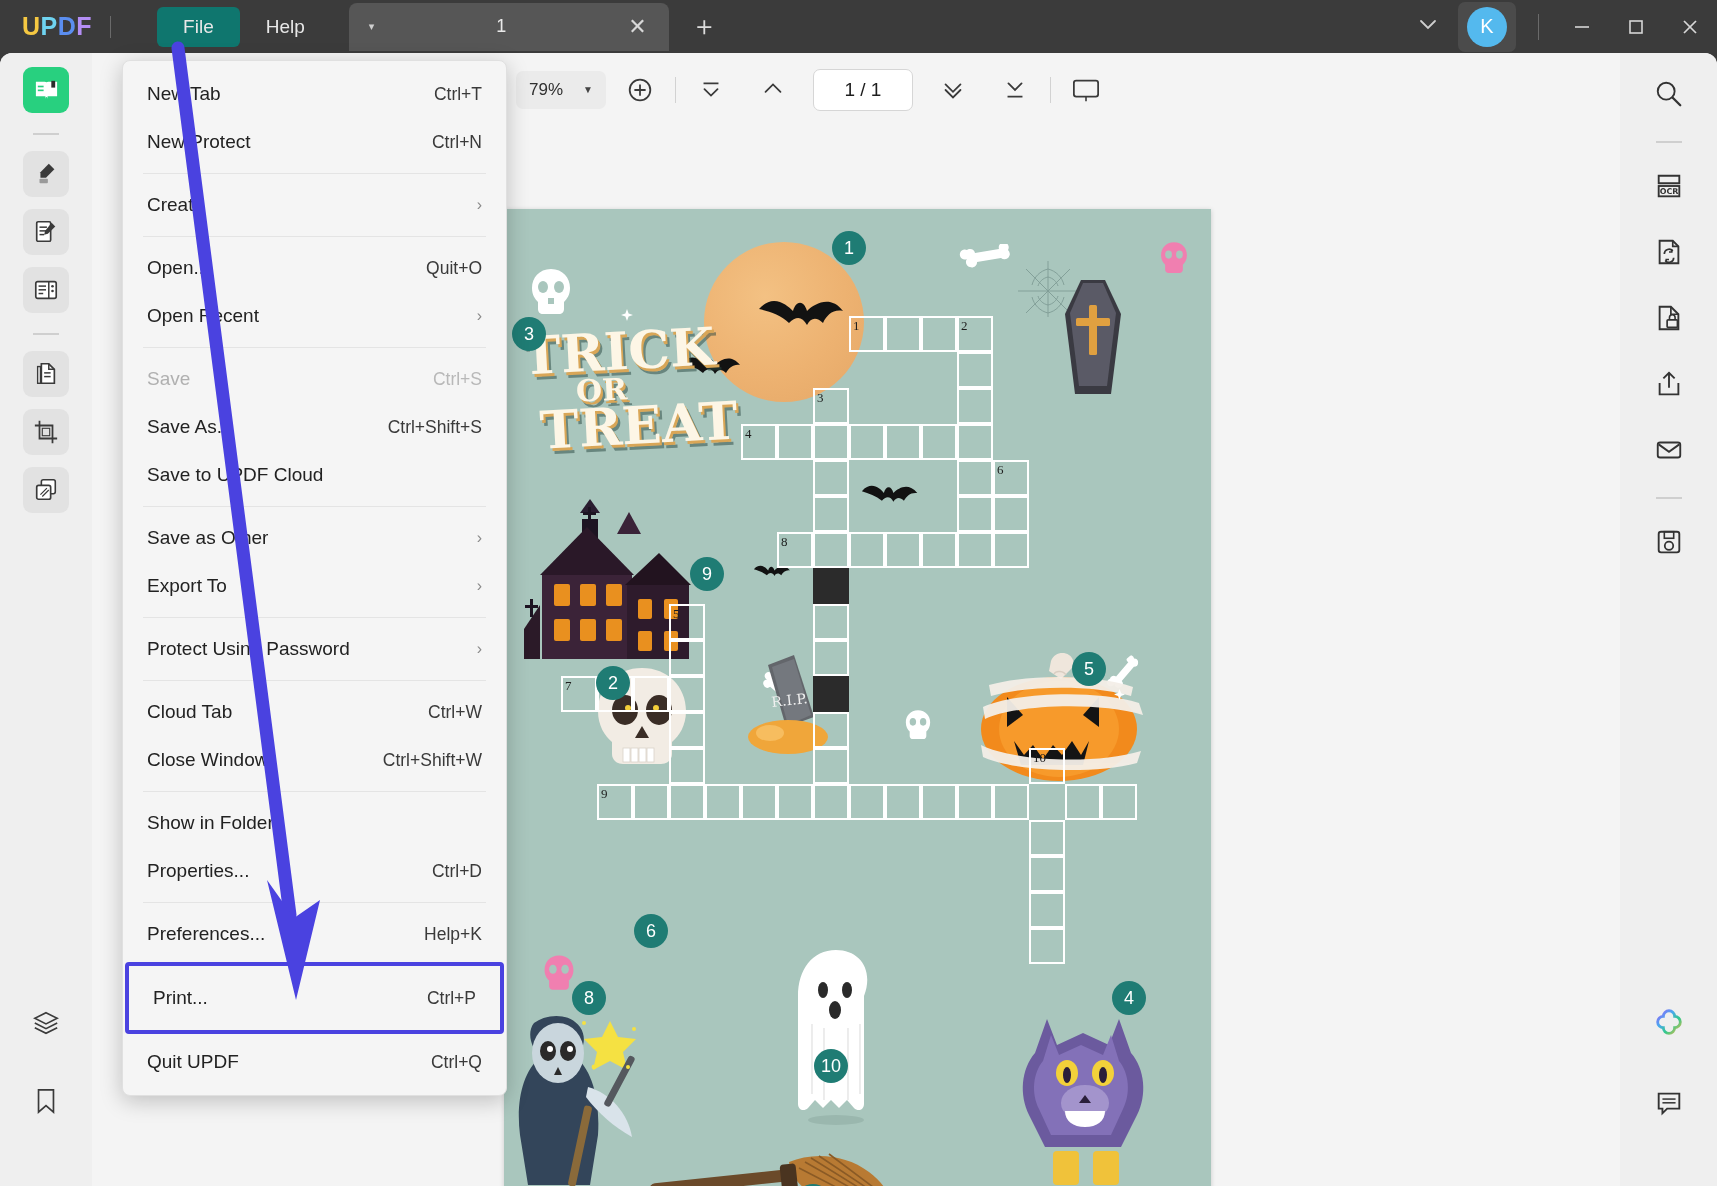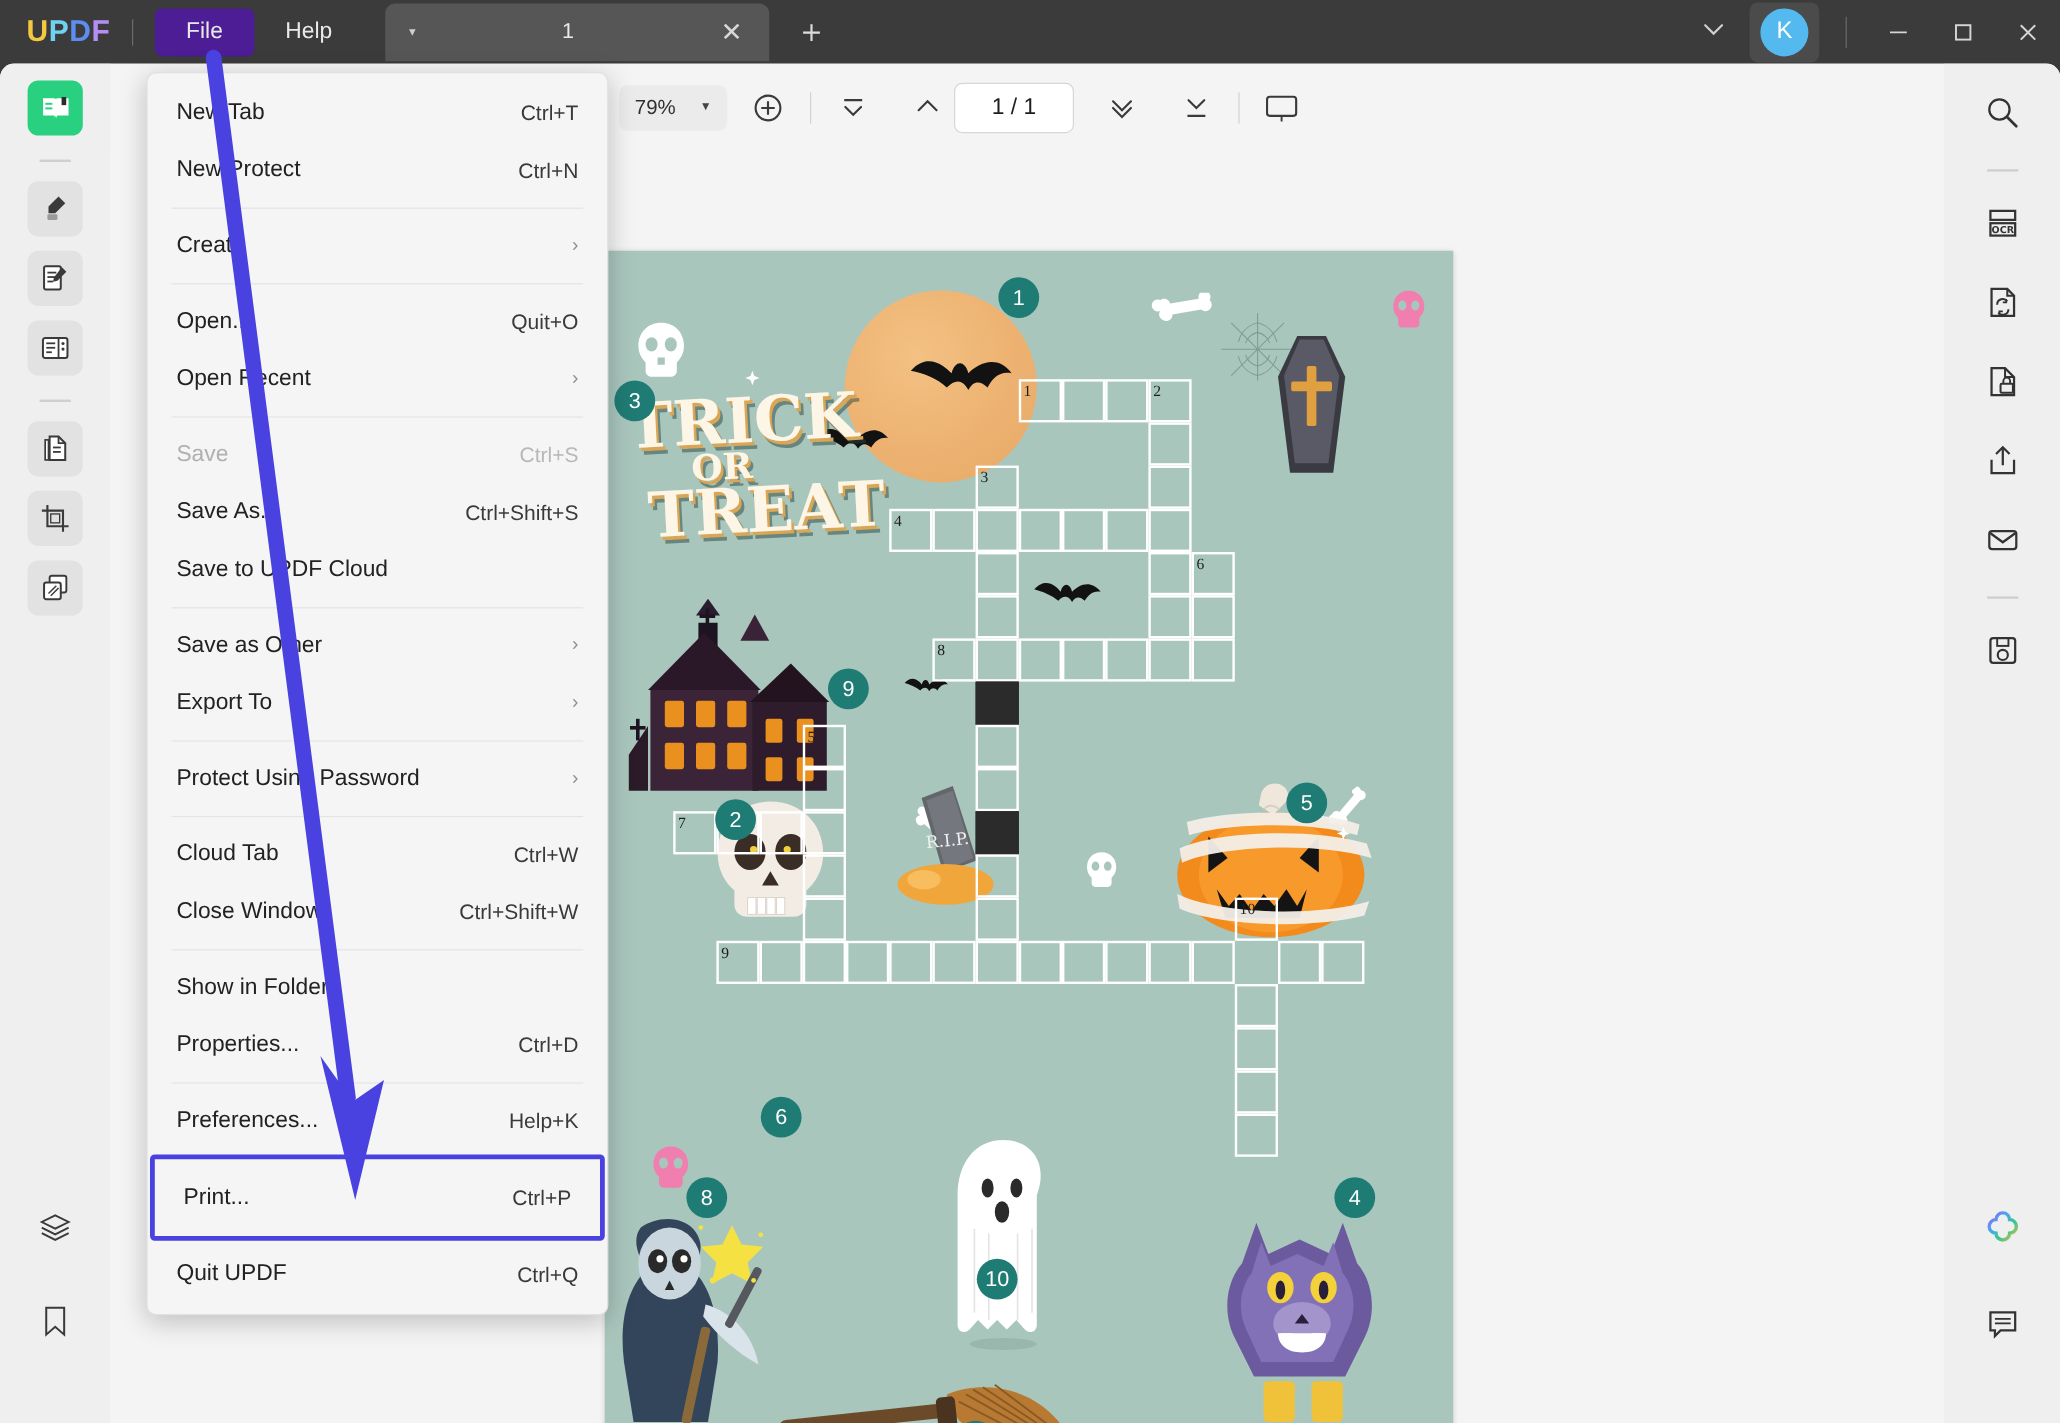--- a/index.html
+++ b/index.html
@@ -22,21 +22,21 @@
   }
   .logo span:nth-child(1) { color: #f5c842; }
   .logo span:nth-child(2) { color: #6fd3f0; }
   .logo span:nth-child(3) { color: #5b8ef0; }
   .logo span:nth-child(4) { color: #b48ef5; }
   .tb-sep { width: 1px; height: 22px; background: #6a6a6a; margin: 0 18px; }
   .menu-btn {
     color: #e8e8e8; font-size: 19px; padding: 9px 26px; border-radius: 6px;
     cursor: default;
   }
-  .menu-btn.active { background: #4c1d95; }
+  .menu-btn.active { background: #0f766e; margin-left: 28px; }
   .tabstrip { display: flex; align-items: center; margin-left: 18px; }
   .tab {
     width: 320px; height: 48px; background: #565656; border-radius: 8px 8px 0 0;
     display: flex; align-items: center; position: relative;
   }
   .tab-caret { margin-left: 20px; color: #cfcfcf; font-size: 11px; }
   .tab-title {
     flex: 1; text-align: center; color: #e9e9e9; font-size: 18px;
   }
   .tab-close { margin-right: 22px; color: #d8d8d8; font-size: 22px; line-height: 1; }
@@ -416,21 +416,21 @@
             <line x1="7" y1="8" x2="23" y2="8" stroke="#3a3a3a" stroke-width="1.9"></line>
             <path d="M8 14l7 7 7-7" stroke="#3a3a3a" stroke-width="1.9" fill="none" stroke-linecap="round"></path>
           </svg>
       </div>
       <div class="tool-ico" style="margin-left:18px">
         <svg width="28" height="28" viewBox="0 0 30 30">
             <path d="M7 17l8-8 8 8" stroke="#3a3a3a" stroke-width="1.9" fill="none" stroke-linecap="round"></path>
             <path d="M7 23l8-8 8 8" stroke="#3a3a3a" stroke-width="1.9" fill="none" stroke-linecap="round" opacity="0"></path>
           </svg>
       </div>
-      <div class="pagebox" style="">1 / 1</div>
+      <div class="pagebox" style="margin-left:18px">1 / 1</div>
       <div class="tool-ico" style="margin-left:18px">
         <svg width="28" height="28" viewBox="0 0 30 30">
             <path d="M7 9l8 8 8-8" stroke="#3a3a3a" stroke-width="1.9" fill="none" stroke-linecap="round"></path>
             <path d="M7 15l8 8 8-8" stroke="#3a3a3a" stroke-width="1.9" fill="none" stroke-linecap="round"></path>
           </svg>
       </div>
       <div class="tool-ico" style="margin-left:18px">
         <svg width="28" height="28" viewBox="0 0 30 30">
             <path d="M8 8l7 7 7-7" stroke="#3a3a3a" stroke-width="1.9" fill="none" stroke-linecap="round"></path>
             <line x1="7" y1="22" x2="23" y2="22" stroke="#3a3a3a" stroke-width="1.9"></line>

